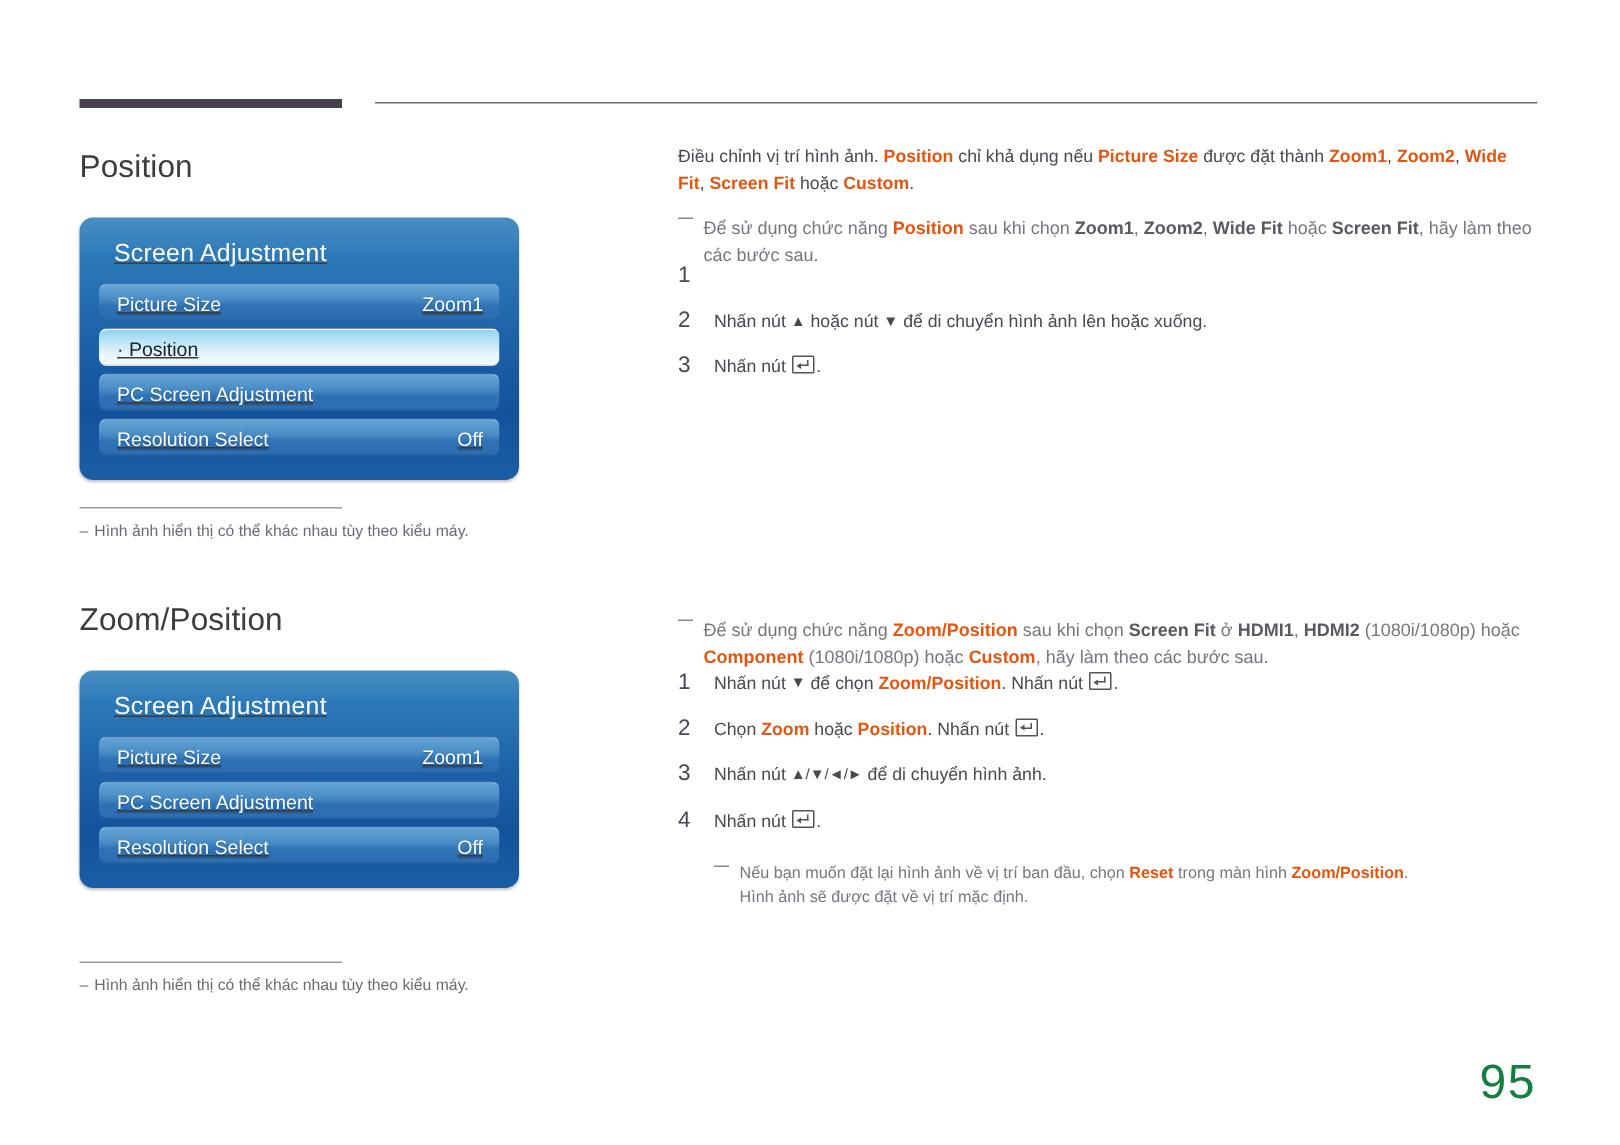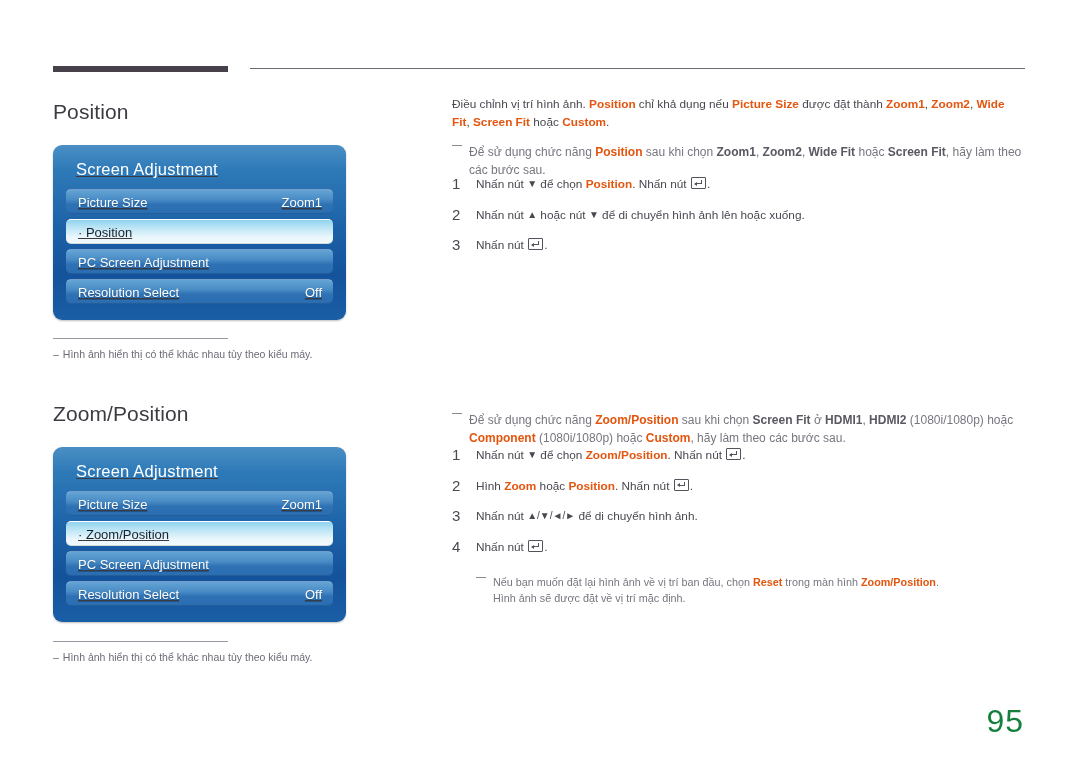--- a/index.html
+++ b/index.html
@@ -268,21 +268,20 @@
 </div>
 
 <p class="body-para" id="para-1"><span>Điều chỉnh vị trí hình ảnh. </span><span class="hl">Position</span><span> chỉ khả dụng nếu </span><span class="hl">Picture Size</span><span> được đặt thành </span><span class="hl">Zoom1</span><span>, </span><span class="hl">Zoom2</span><span>, </span><span class="hl">Wide Fit</span><span>, </span><span class="hl">Screen Fit</span><span> hoặc </span><span class="hl">Custom</span><span>.</span></p>
 
 <div class="note" id="note-1"><span class="note-dash"></span><span>Để sử dụng chức năng </span><span class="hl">Position</span><span> sau khi chọn </span><span class="bd">Zoom1</span><span>, </span><span class="bd">Zoom2</span><span>, </span><span class="bd">Wide Fit</span><span> hoặc </span><span class="bd">Screen Fit</span><span>, hãy làm theo các bước sau.</span></div>
 
 <div id="steps-1">
 
   <div class="step">
     <div class="num">1</div>
-    <div class="txt"><span>Nhấn nút </span><span class="arrowglyph">▼</span><span> để chọn </span><span class="hl">Position</span><span>. Nhấn nút </span><span class="keyicon"></span><span>.</span></div>
   </div>
 
   <div class="step">
     <div class="num">2</div>
     <div class="txt"><span>Nhấn nút </span><span class="arrowglyph">▲</span><span> hoặc nút </span><span class="arrowglyph">▼</span><span> để di chuyển hình ảnh lên hoặc xuống.</span></div>
   </div>
 
   <div class="step">
     <div class="num">3</div>
     <div class="txt"><span>Nhấn nút </span><span class="keyicon"></span><span>.</span></div>
@@ -293,24 +292,20 @@
 <h1 class="section-title" id="title-zoompos">Zoom/Position</h1>
 
 <div class="osd" id="osd-2">
   <div class="osd-title">Screen Adjustment</div>
 
   <div class="osd-row">
     <span class="label">Picture Size</span>
     <span class="value">Zoom1</span>
   </div>
 
-  <div class="osd-row selected">
-    <span class="label">· Zoom/Position</span>
-    <span class="value"></span>
-  </div>
 
   <div class="osd-row">
     <span class="label">PC Screen Adjustment</span>
     <span class="value"></span>
   </div>
 
   <div class="osd-row">
     <span class="label">Resolution Select</span>
     <span class="value">Off</span>
   </div>
@@ -327,21 +322,21 @@
 
 <div id="steps-2">
 
   <div class="step">
     <div class="num">1</div>
     <div class="txt"><span>Nhấn nút </span><span class="arrowglyph">▼</span><span> để chọn </span><span class="hl">Zoom/Position</span><span>. Nhấn nút </span><span class="keyicon"></span><span>.</span></div>
   </div>
 
   <div class="step">
     <div class="num">2</div>
-    <div class="txt"><span>Hình </span><span class="hl">Zoom</span><span> hoặc </span><span class="hl">Position</span><span>. Nhấn nút </span><span class="keyicon"></span><span>.</span></div>
+    <div class="txt"><span>Chọn </span><span class="hl">Zoom</span><span> hoặc </span><span class="hl">Position</span><span>. Nhấn nút </span><span class="keyicon"></span><span>.</span></div>
   </div>
 
   <div class="step">
     <div class="num">3</div>
     <div class="txt"><span>Nhấn nút </span><span class="arrowglyph">▲/▼/◄/►</span><span> để di chuyển hình ảnh.</span></div>
   </div>
 
   <div class="step">
     <div class="num">4</div>
     <div class="txt"><span>Nhấn nút </span><span class="keyicon"></span><span>.</span></div>

